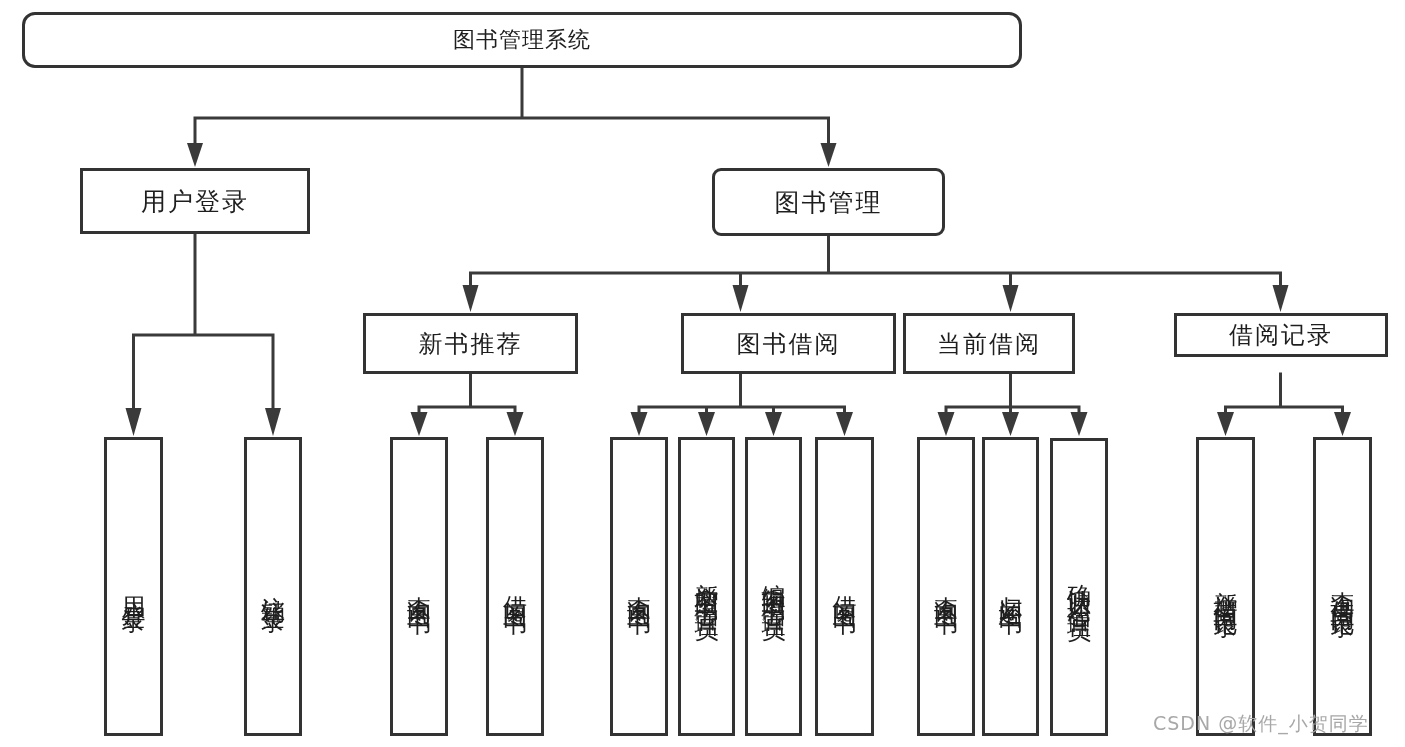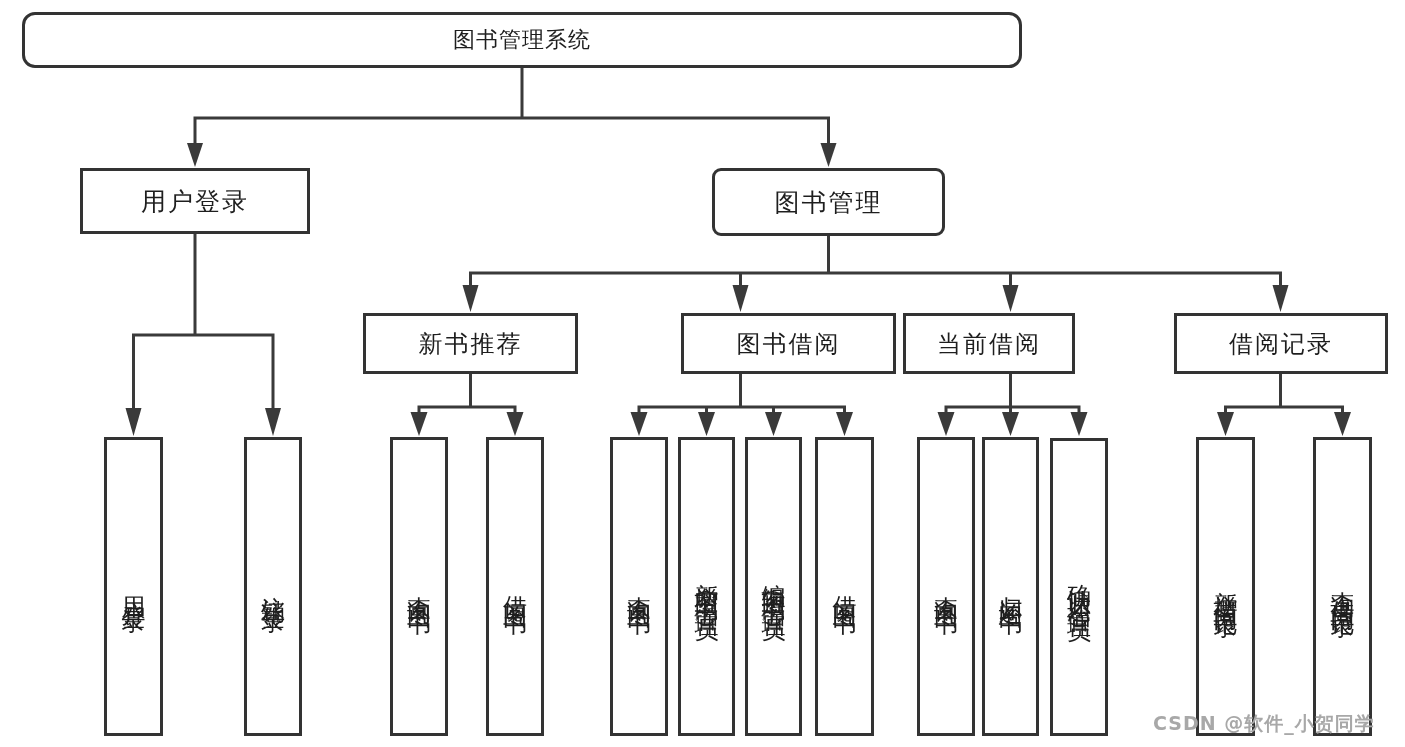--- a/index.html
+++ b/index.html
@@ -48,21 +48,20 @@
     line-height: 1;
   }
   .watermark {
     position: absolute;
     left: 1153px; top: 711px;
     font-size: 19px;
     letter-spacing: 1px;
     color: var(--watermark, #a8a8a8);
     z-index: 10;
     white-space: nowrap;
-    font-weight: bold;
   }
 </style>
 </head>
 <body>
 
 <svg class="connectors" viewBox="0 0 1405 747" xmlns="http://www.w3.org/2000/svg">
 
   <path d="M522 68 V118 M195 118 H828.5 M195 118 V144 M828.5 118 V144"></path>
   <polygon points="187,143 203,143 195,167"></polygon>
   <polygon points="820.5,143 836.5,143 828.5,167"></polygon>
@@ -110,21 +109,21 @@
 
 <div class="node l2" style="left:363px; top:313px; width:215px; height:61px;">
   <span>新书推荐</span>
 </div>
 <div class="node l2" style="left:633px; top:313px; width:215px; height:61px;margin-left:48px;">
   <span>图书借阅</span>
 </div>
 <div class="node l2" style="left:903px; top:313px; width:172px; height:61px;">
   <span>当前借阅</span>
 </div>
-<div class="node l2" style="left:1174px; top:313px; width:214px; height:61px;">
+<div class="node l2" style="left:1174px; top:313px; width:214px; height:44px;">
   <span>借阅记录</span>
 </div>
 
 <div class="node leaf" style="left:104px; top:437px; width:59px; height:299px;">
   <span>用户登录</span>
 </div>
 <div class="node leaf" style="left:244px; top:437px; width:58px; height:299px;">
   <span>注销登录</span>
 </div>
 <div class="node leaf" style="left:390px; top:437px; width:58px; height:299px;">

